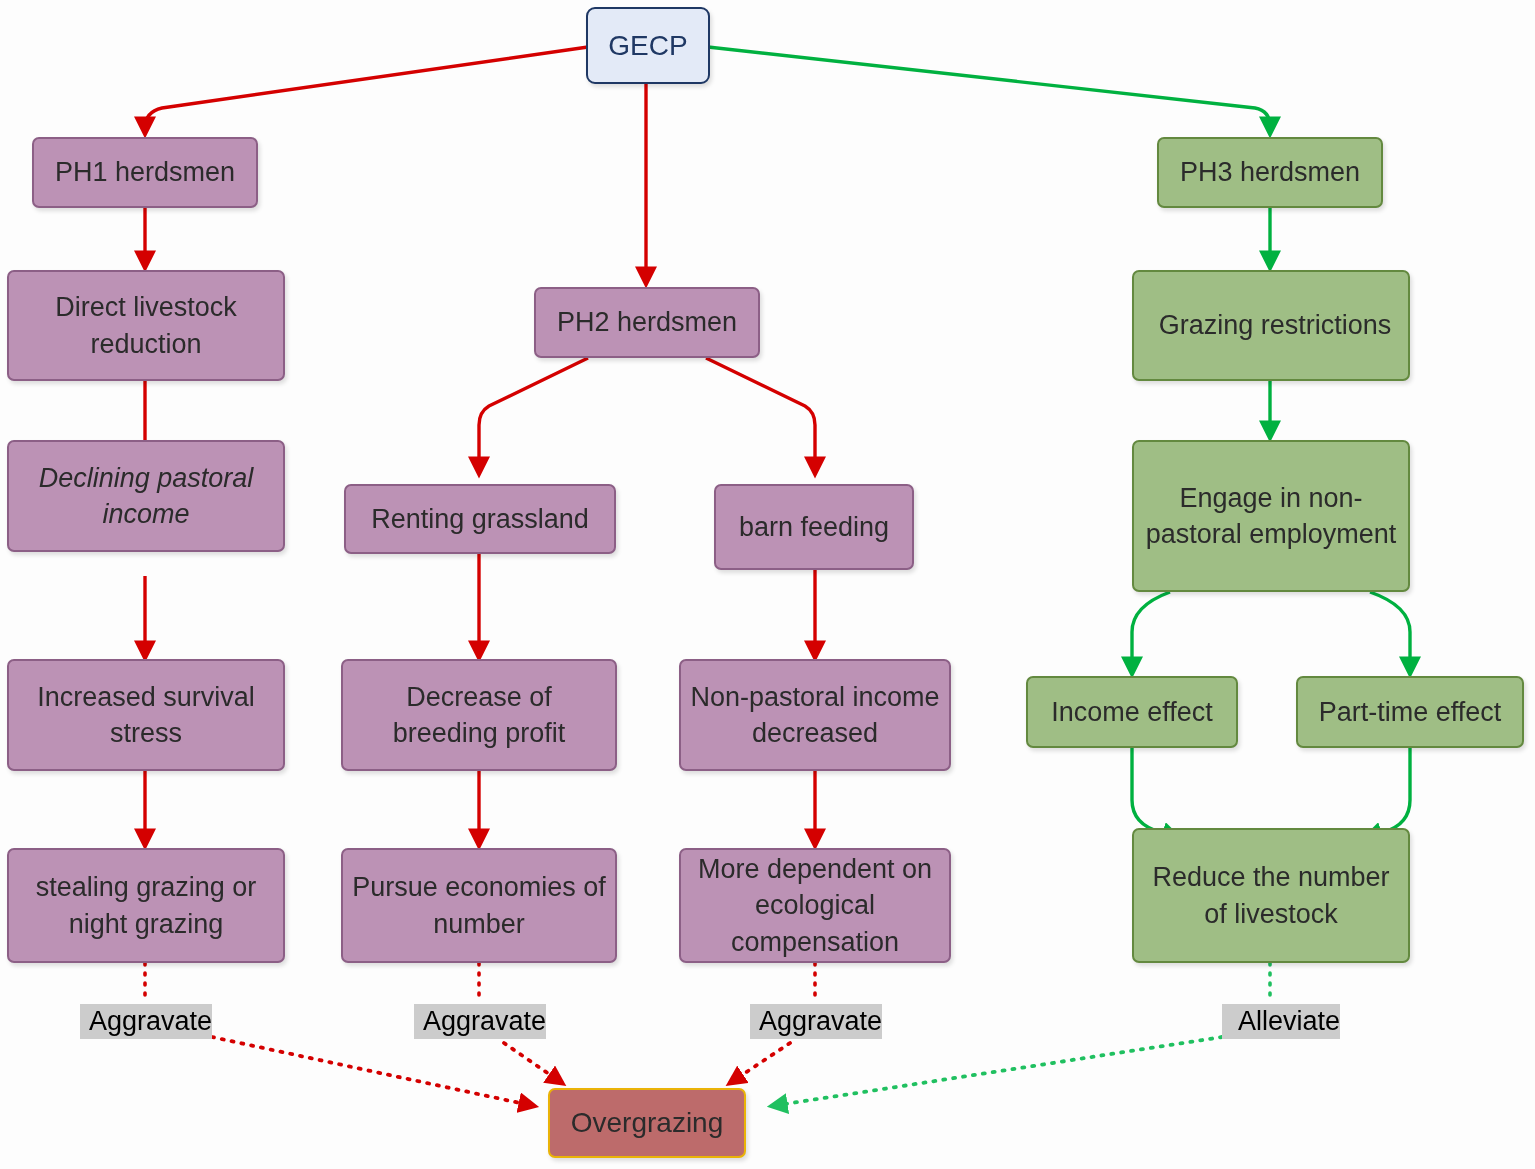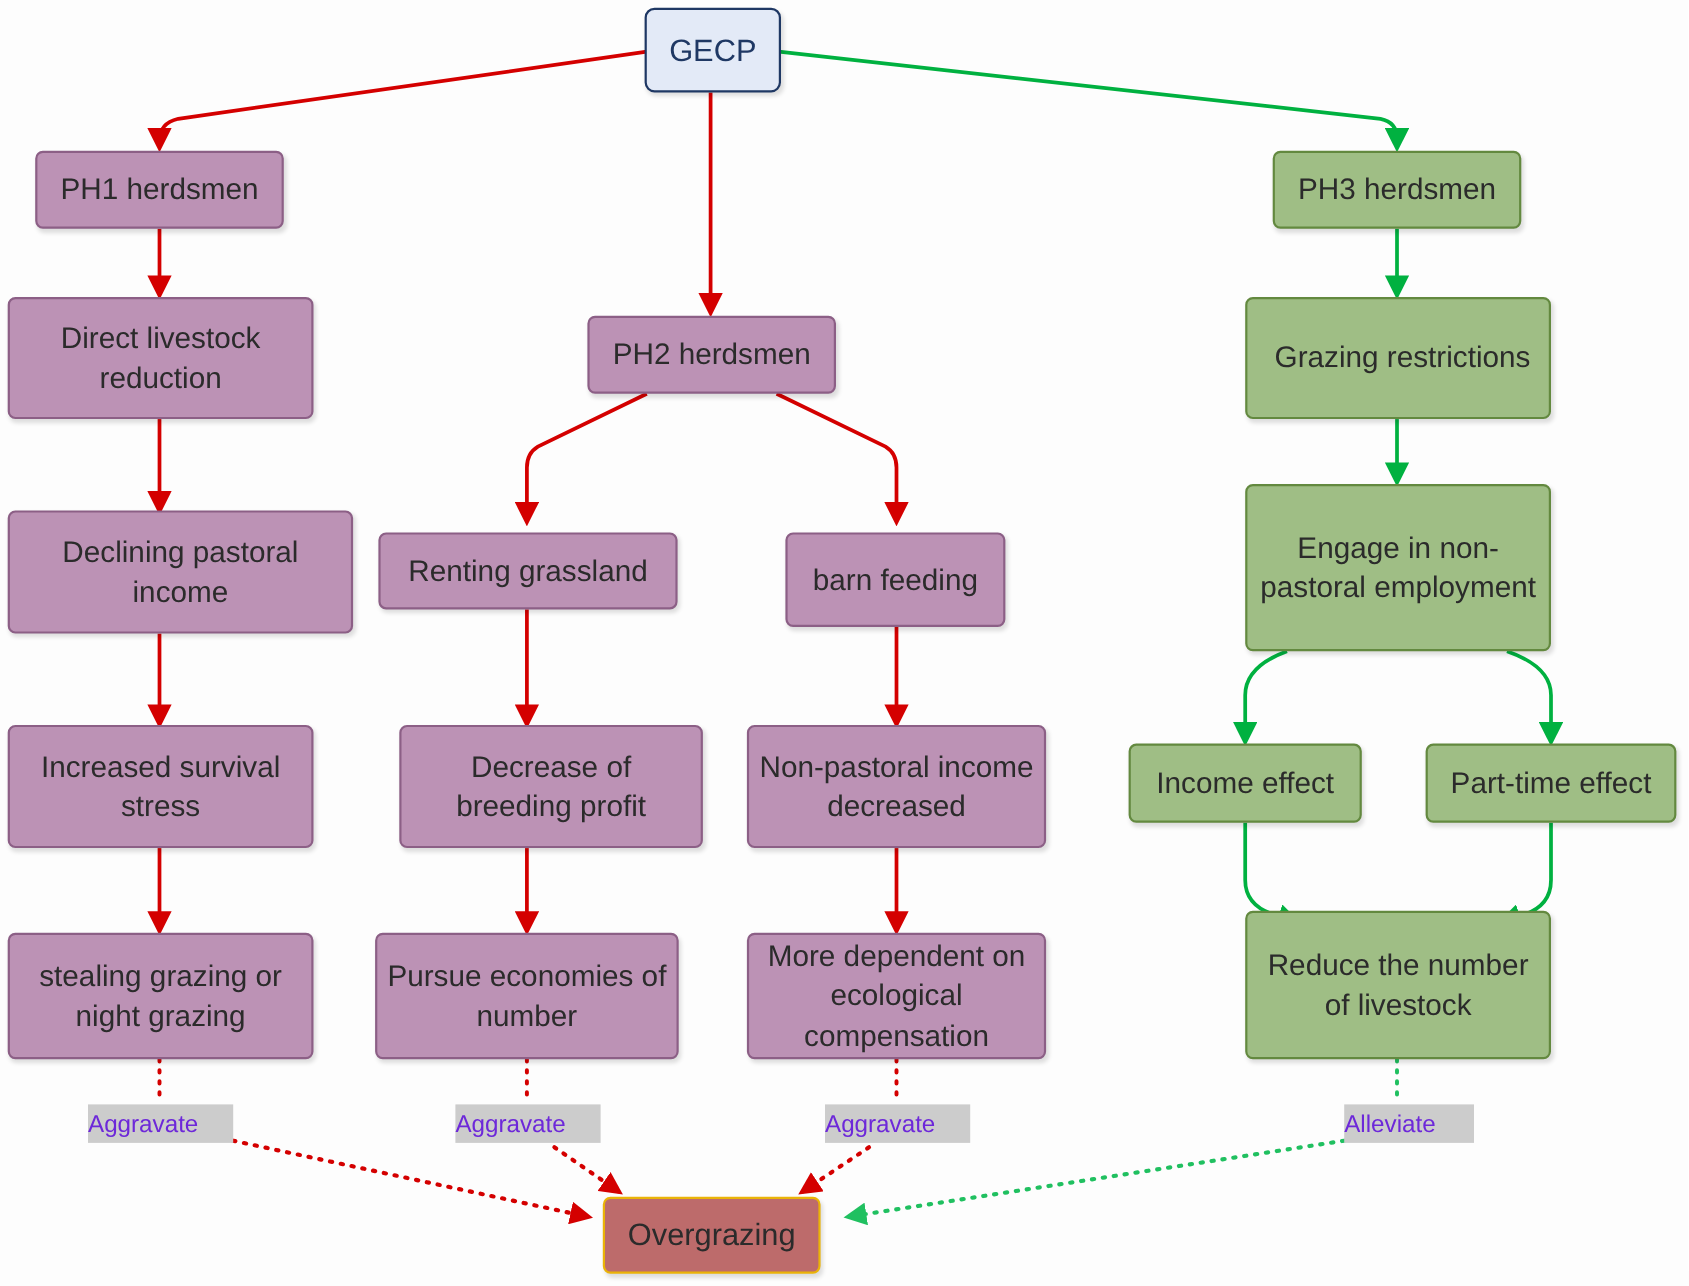--- a/index.html
+++ b/index.html
@@ -56,24 +56,24 @@
   .node.target {
     background: #bd6b6b;
     border: 2px solid #eab308;
     font-size: 28px;
   }
   .tag {
     position: absolute;
     box-sizing: border-box;
     display: flex;
     align-items: center;
-    justify-content: flex-start;
+    justify-content: flex-end;
     background: #cccccc;
-    color: #6d28d9;
-    font-size: 22px;
+    color: #000000;
+    font-size: 27px;
     z-index: 4;
     white-space: nowrap;
   }
 </style>
 </head>
 <body>
 
 <div id="canvas">
 
   <svg id="edges" viewBox="0 0 1535 1169">
@@ -144,38 +144,38 @@
   <div class="node root" style="left:586px; top:7px; width:124px; height:77px;">
     <span>GECP</span>
   </div>
 
   <div class="node purple" style="left:32px; top:137px; width:226px; height:71px;">
     <span>PH1 herdsmen</span>
   </div>
   <div class="node purple" style="left:7px; top:270px; width:278px; height:111px;">
     <span>Direct livestock reduction</span>
   </div>
-  <div class="node purple" style="left:7px; top:464px; width:314px; height:112px;">
+  <div class="node purple" style="left:7px; top:440px; width:278px; height:112px;font-style:italic;">
     <span>Declining pastoral income</span>
   </div>
   <div class="node purple" style="left:7px; top:659px; width:278px; height:112px;">
     <span>Increased survival stress</span>
   </div>
   <div class="node purple" style="left:7px; top:848px; width:278px; height:115px;">
     <span>stealing grazing or night grazing</span>
   </div>
 
   <div class="node purple" style="left:534px; top:287px; width:226px; height:71px;">
     <span>PH2 herdsmen</span>
   </div>
 
   <div class="node purple" style="left:344px; top:484px; width:272px; height:70px;">
     <span>Renting grassland</span>
   </div>
-  <div class="node purple" style="left:341px; top:659px; width:276px; height:112px;margin-left:22px;">
+  <div class="node purple" style="left:341px; top:659px; width:276px; height:112px;">
     <span>Decrease of breeding profit</span>
   </div>
   <div class="node purple" style="left:341px; top:848px; width:276px; height:115px;">
     <span>Pursue economies of number</span>
   </div>
 
   <div class="node purple" style="left:714px; top:484px; width:200px; height:86px;">
     <span>barn feeding</span>
   </div>
   <div class="node purple" style="left:679px; top:659px; width:272px; height:112px;">

